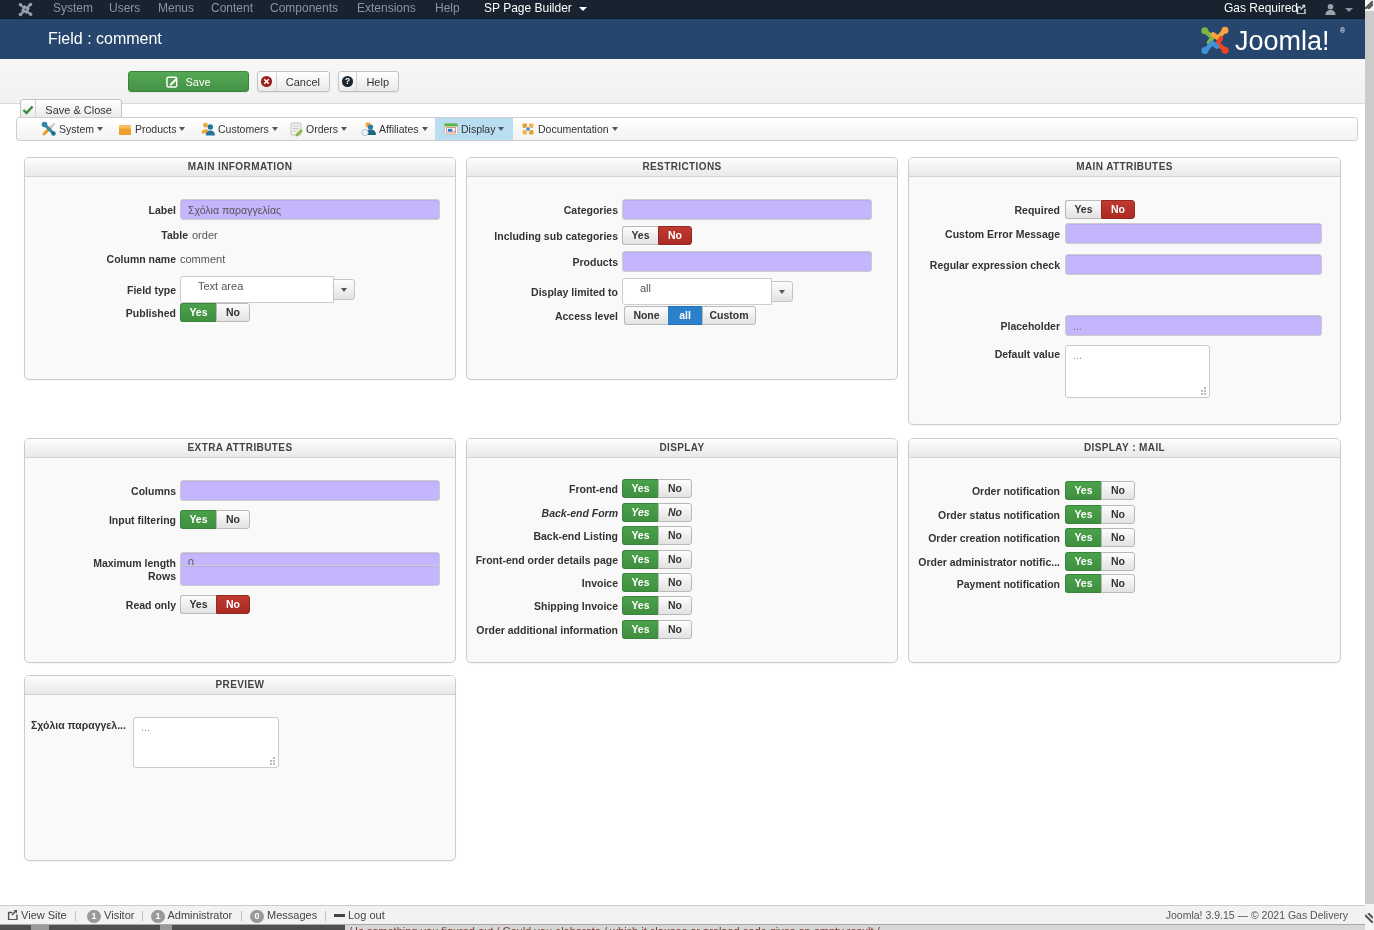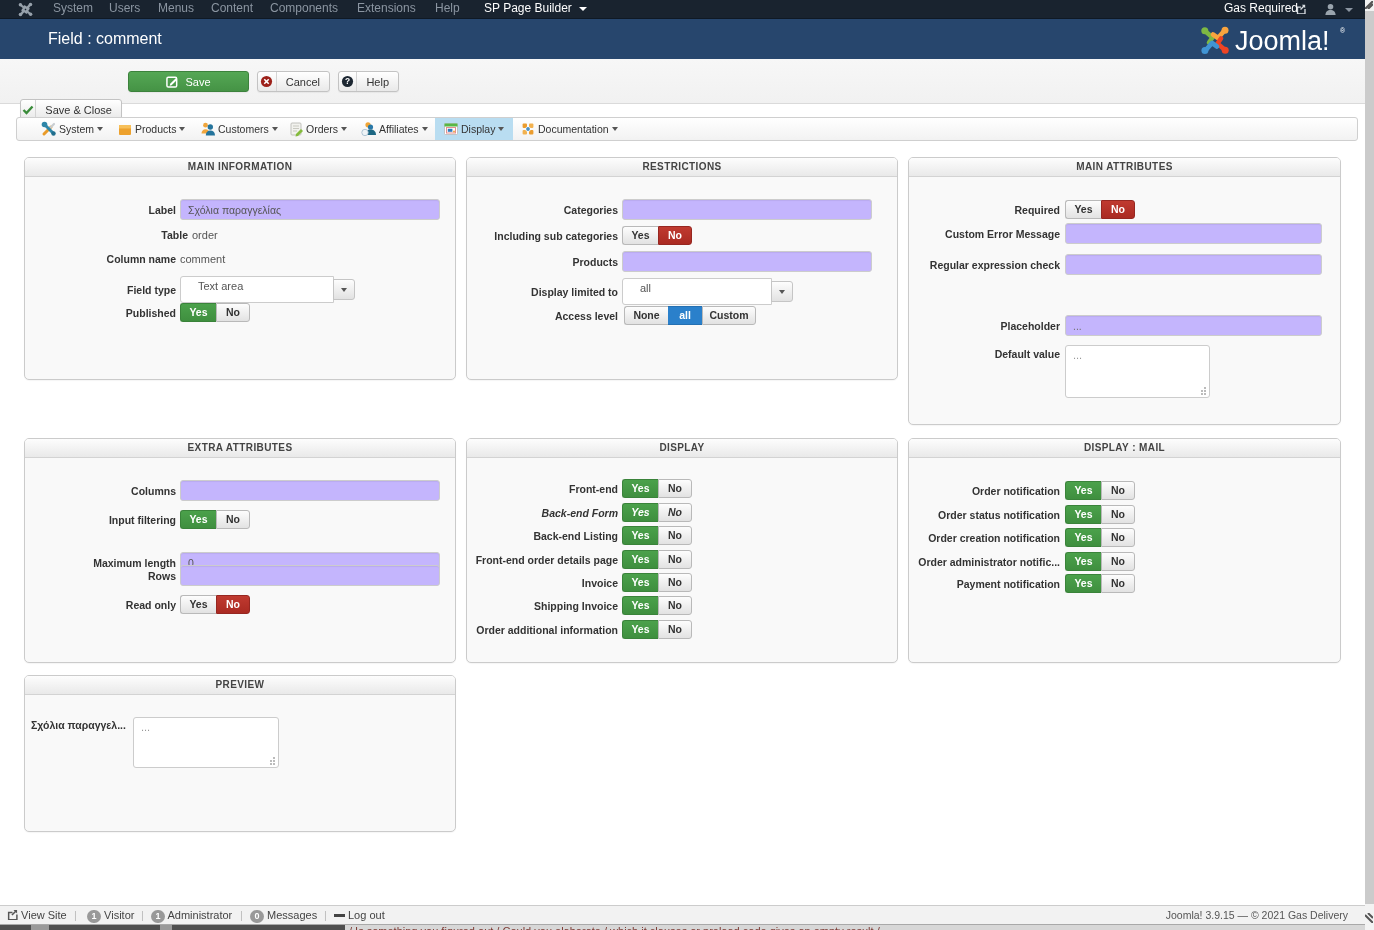--- a/index.html
+++ b/index.html
@@ -501,21 +501,21 @@
       </div>
   <div class="row" style="left:0;top:135px;">
         <span class="lbl">Payment notification</span>
     <span class="val tg" style="margin-left:5px">
           <span class="on w37">Yes</span>
           <span class="g w33">No</span>
         </span>
       </div>
 </div>
 
-<div class="panel" style="left:24px;top:675px;width:432px;height:157px;">
+<div class="panel" style="left:24px;top:675px;width:432px;height:186px;">
   <div class="hd">PREVIEW</div>
   <div class="row" style="left:6px;top:43px;">
         <span class="lbl" style="width:96px;text-align:left;">Σχόλια παραγγελ...</span>
       </div>
   <div class="row" style="left:108px;top:41px;">
         <span class="ta" style="width:146px;height:51px;display:inline-block">
           <span class="dots">...</span>
       <svg class="grip" width="8" height="8">
             <rect x="5" y="0" width="2" height="2" fill="#bbb"></rect>
             <rect x="5" y="3" width="2" height="2" fill="#bbb"></rect>

